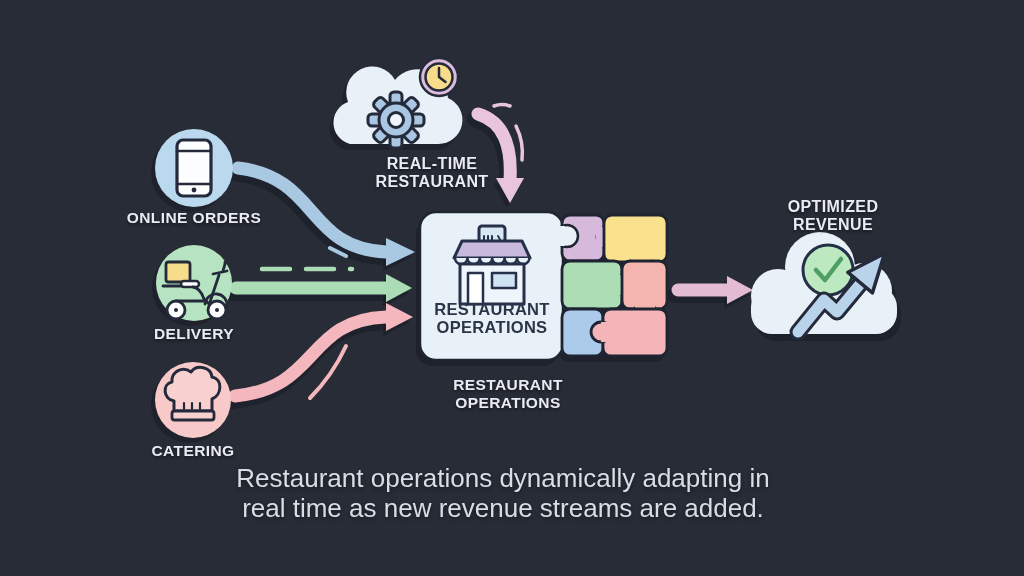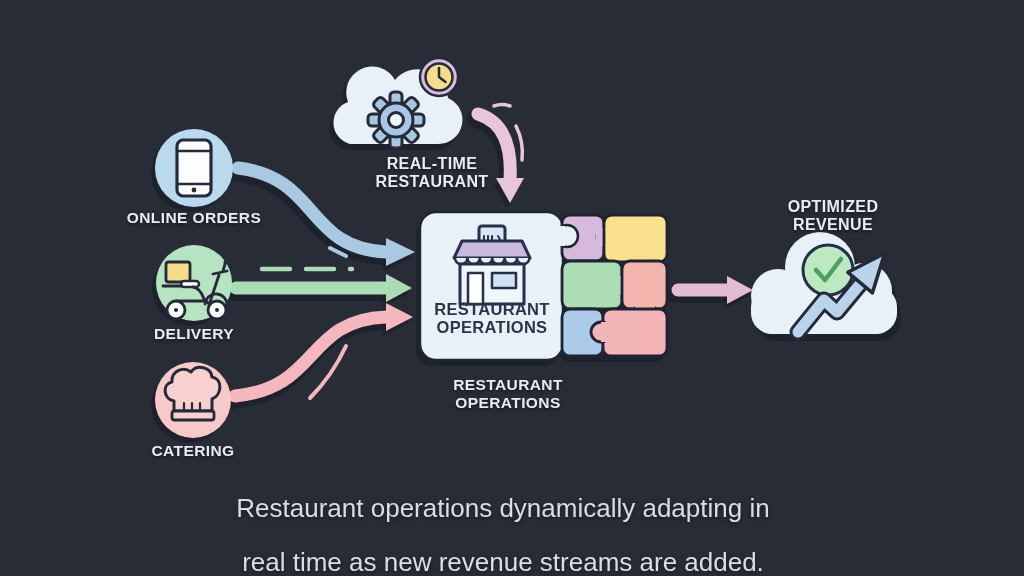--- a/index.html
+++ b/index.html
@@ -266,17 +266,17 @@
   <span>OPERATIONS</span>
 </div>
 
 <div class="lbl" style="left:833px;top:191px;font-size:16px;margin-top:7px;">
   <span>OPTIMIZED</span>
   <span>REVENUE</span>
 </div>
 
 
 <div class="caption" style="left:503px;top:463px;">
-  <span style="display:block;margin-top:30px;">Restaurant operations dynamically adapting in</span>
-  <span style="display:block;margin-top:24px;">real time as new revenue streams are added.</span>
+  <span style="display:block;">Restaurant operations dynamically adapting in</span>
+  <span style="display:block;">real time as new revenue streams are added.</span>
 </div>
 
 </div>
 
 </body></html>

